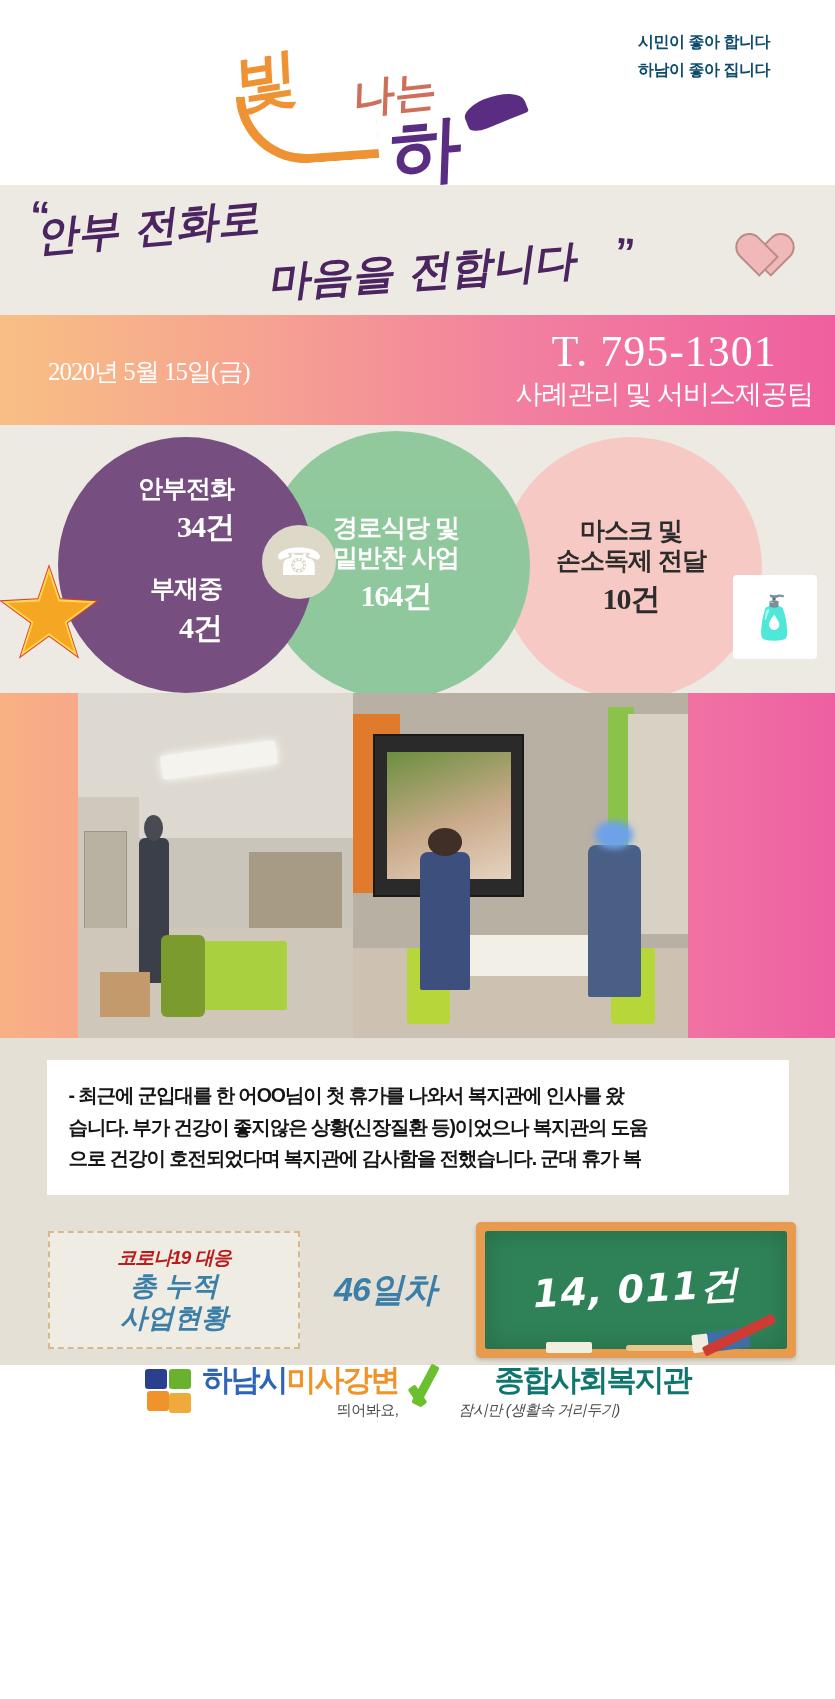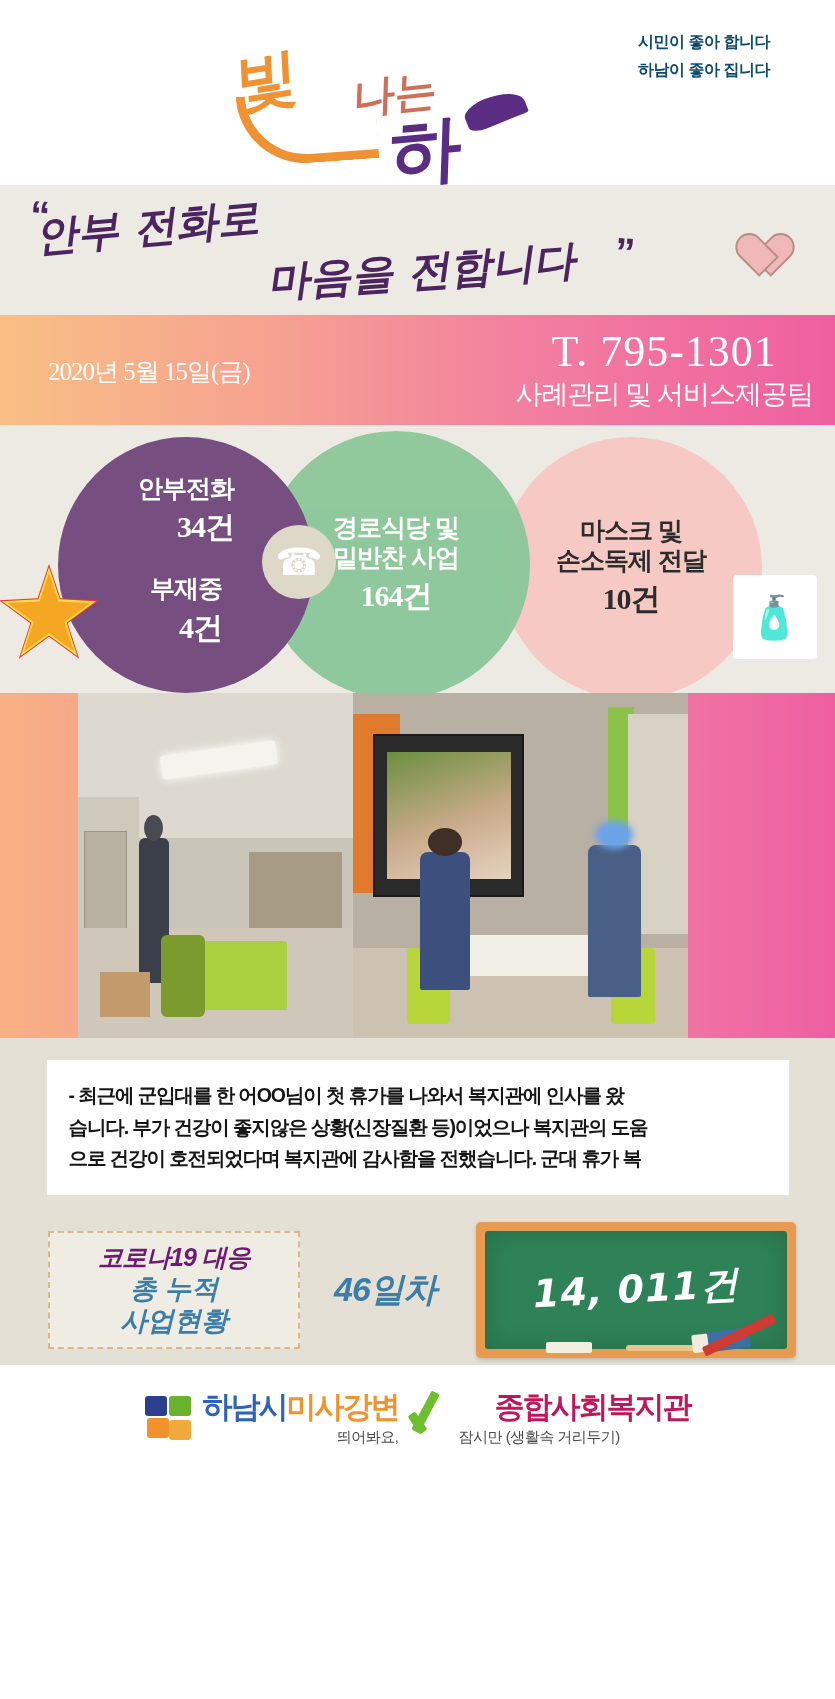--- a/index.html
+++ b/index.html
@@ -209,21 +209,21 @@
     position:relative;height:150px;background:#e5e0d6;
     display:flex;align-items:center;
   }
   .sum-card{
     margin-left:48px;width:252px;height:118px;
     background:#efece3;border:2px dashed #d8b98b;
     display:flex;flex-direction:column;align-items:center;justify-content:center;
     box-sizing:border-box;
   }
   .sum-small{
-    font-size:25px;font-weight:700;color:#701a75;letter-spacing:-1px;
+    font-size:19px;font-weight:700;color:#b91c1c;letter-spacing:-1px;
     font-style:italic;
   }
   .sum-big{
     font-size:27px;font-weight:700;color:#3b7fa8;letter-spacing:0px;
     font-style:italic;line-height:1.18;text-align:center;
   }
   .days{
     width:170px;text-align:center;font-size:34px;font-weight:700;
     color:#3b7fa8;font-style:italic;letter-spacing:-1px;
   }
@@ -256,21 +256,21 @@
     background:#f0ece0;border-radius:2px;
   }
   .pencil{
     position:absolute;right:18px;bottom:18px;width:78px;height:10px;
     background:#cf3b33;border-radius:2px;transform:rotate(-26deg);
   }
 
   
   .footer{
     position:relative;height:110px;background:#fff;
-    display:flex;align-items:center;justify-content:center;
+    display:flex;align-items:flex-start;justify-content:center;
   }
   .f-inner{display:flex;align-items:flex-start;gap:6px;}
   .puzzle{position:relative;width:52px;height:48px;margin-top:4px;}
   .pz{position:absolute;width:22px;height:20px;border-radius:3px;}
   .pz-blue{left:0;top:0;background:#2b3f8f;}
   .pz-green{left:24px;top:0;background:#69b22e;}
   .pz-org1{left:2px;top:22px;background:#f0932b;}
   .pz-org2{left:24px;top:24px;background:#f0a93b;}
   .f-col{display:flex;flex-direction:column;}
   .f-name1{
@@ -284,22 +284,22 @@
   }
   .check:before{
     content:"";position:absolute;left:6px;top:20px;width:9px;height:22px;
     background:#6cbf2e;transform:rotate(-35deg);border-radius:2px;
   }
   .check:after{
     content:"";position:absolute;left:14px;top:-2px;width:9px;height:44px;
     background:#6cbf2e;transform:rotate(28deg);border-radius:2px;
   }
   .f-col2{display:flex;flex-direction:column;}
-  .f-name2{font-size:30px;font-weight:700;color:#be185d;letter-spacing:-2px;line-height:1;margin-left:36px;}
-  .f-sub2{font-size:15px;color:#4a4a4a;margin-top:6px;letter-spacing:-.5px;}
+  .f-name2{font-size:30px;font-weight:700;color:#0f766e;letter-spacing:-2px;line-height:1;margin-left:36px;}
+  .f-sub2{font-size:15px;color:#4a4a4a;margin-top:6px;letter-spacing:-.5px;font-style:italic;}
 </style>
 </head>
 <body>
 
 <div class="page">
 
   <div class="header">
     <div class="logo-wrap">
       <div class="logo-swoosh"></div>
       <div class="logo-bit logo-bich">빛</div>

